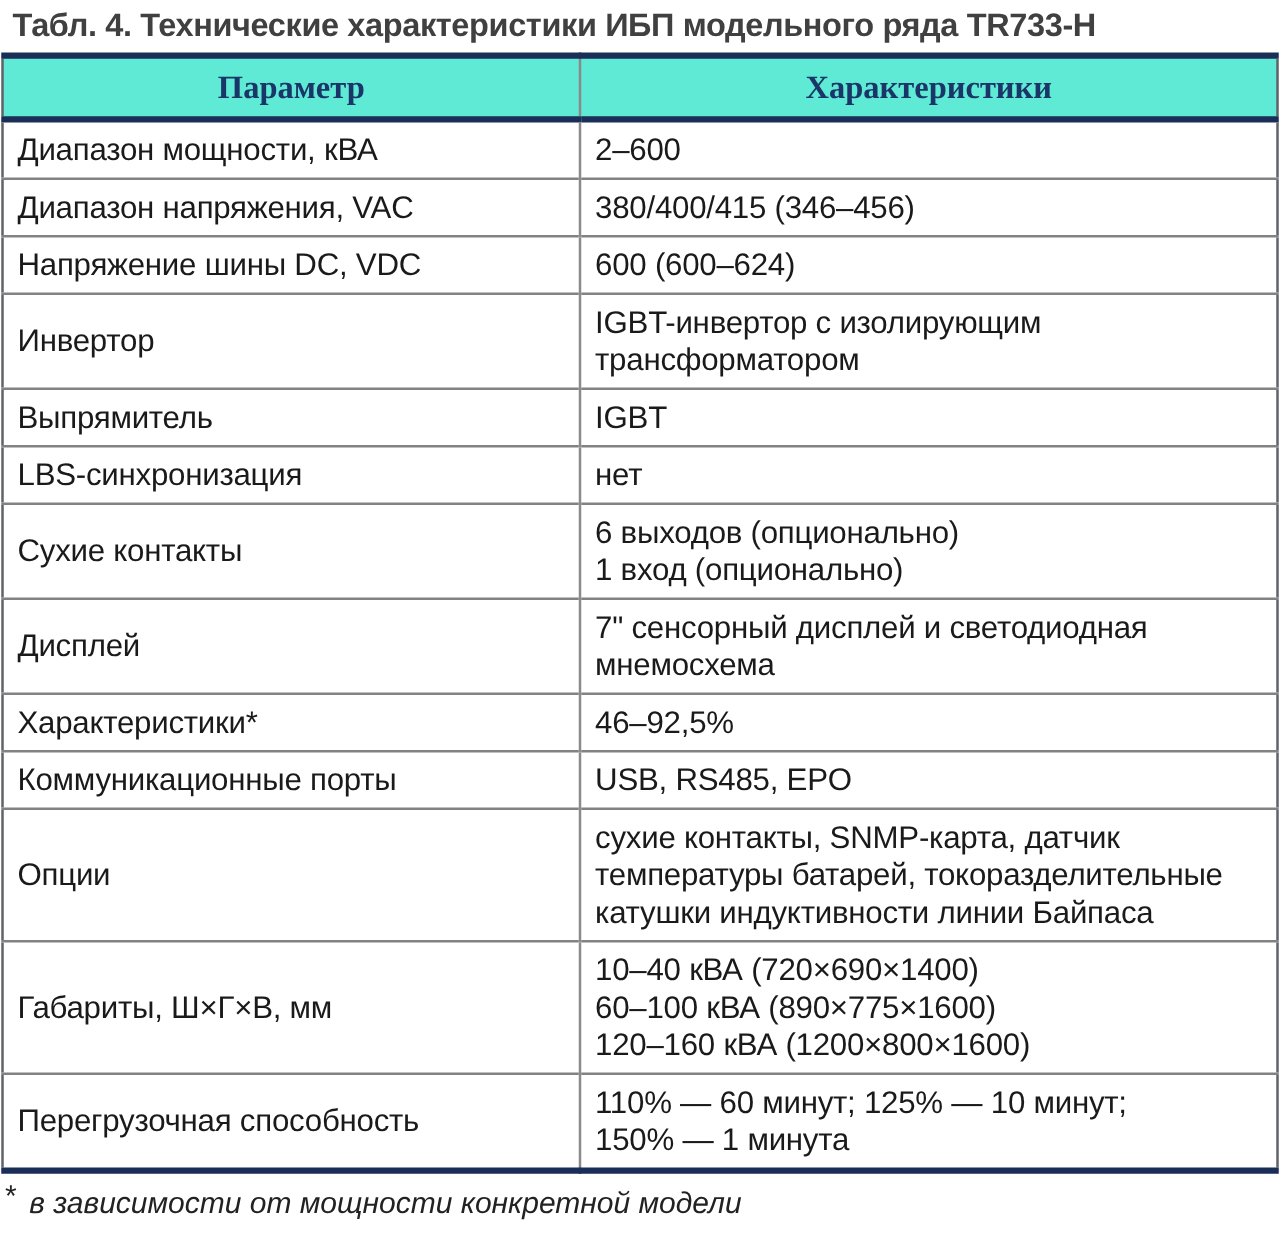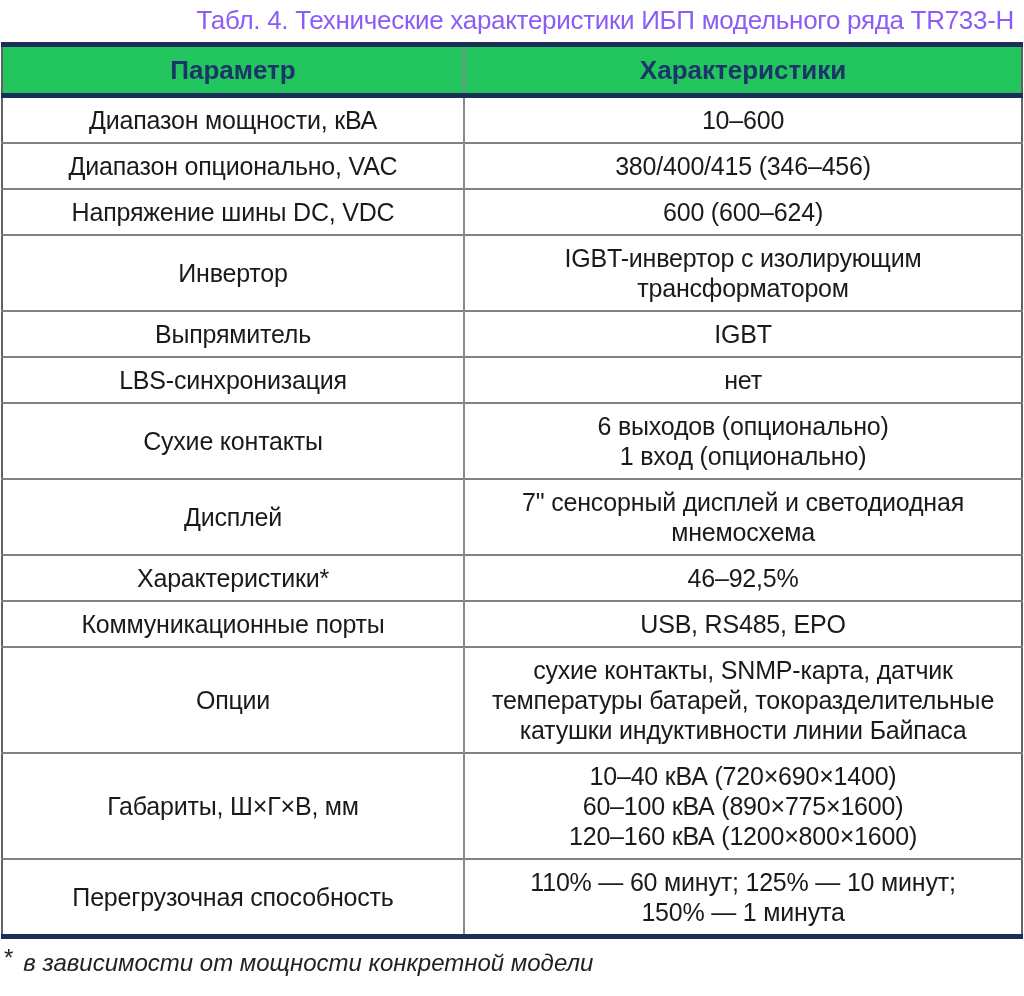--- a/index.html
+++ b/index.html
@@ -7,60 +7,61 @@
     margin: 0; padding: 0;
     width: 1024px; height: 996px;
     background: #ffffff;
     font-family: "Liberation Sans", sans-serif;
     color: #1a1a1a;
     overflow: hidden;
   }
   .page { width: 1024px; height: 996px; }
 
   .title {
-    text-align: right;
-    font-weight: normal;
+    text-align: left;
+    font-weight: bold;
     font-size: 26px;
     line-height: 30px;
     padding: 5px 10px 7px 10px;
-    color: #8b5cf6;
+    color: #404040;
     letter-spacing: -0.3px;
   }
 
   table.specs {
     width: 1022px;
     margin: 0 1px;
     border-collapse: collapse;
     border-top: 5px solid #1a2e57;
     border-bottom: 5px solid #1a2e57;
     border-left: 2px solid #5f6368;
     border-right: 2px solid #5f6368;
     table-layout: fixed;
   }
   table.specs th {
-    background: #22c55e;
+    background: #5eead4;
     color: #1a3668;
     font-weight: bold;
     font-size: 26px;
     line-height: 30px;
     padding: 8px 6px;
     text-align: center;
     border-bottom: 5px solid #1a2e57;
+    font-family: Liberation Serif, serif;
   }
   table.specs th:first-child,
   table.specs td:first-child {
     width: 45.3%;
     border-right: 2px solid #8a8a8a;
   }
   table.specs td {
-    text-align: center;
+    text-align: left;
     vertical-align: middle;
     font-size: 25px;
     line-height: 30px;
-    padding: 7px 24px;
+    padding: 7px 11px;
     border-top: 2px solid #828282;
     white-space: pre-line;
     letter-spacing: -0.2px;
   }
   table.specs tbody tr:first-child td { border-top: none; }
 
   .footnote {
     font-size: 24px;
     padding: 5px 6px 0 4px;
     color: #222222;
@@ -83,24 +84,24 @@
   <table class="specs">
     <thead>
       <tr>
         <th>Параметр</th>
         <th>Характеристики</th>
       </tr>
     </thead>
     <tbody>
       <tr>
         <td>Диапазон мощности, кВА</td>
-        <td>10–600</td>
+        <td>2–600</td>
       </tr>
       <tr>
-        <td>Диапазон опционально, VAC</td>
+        <td>Диапазон напряжения, VAC</td>
         <td>380/400/415 (346–456)</td>
       </tr>
       <tr>
         <td>Напряжение шины DC, VDC</td>
         <td>600 (600–624)</td>
       </tr>
       <tr>
         <td>Инвертор</td>
         <td>IGBT-инвертор с изолирующим
 трансформатором</td>

